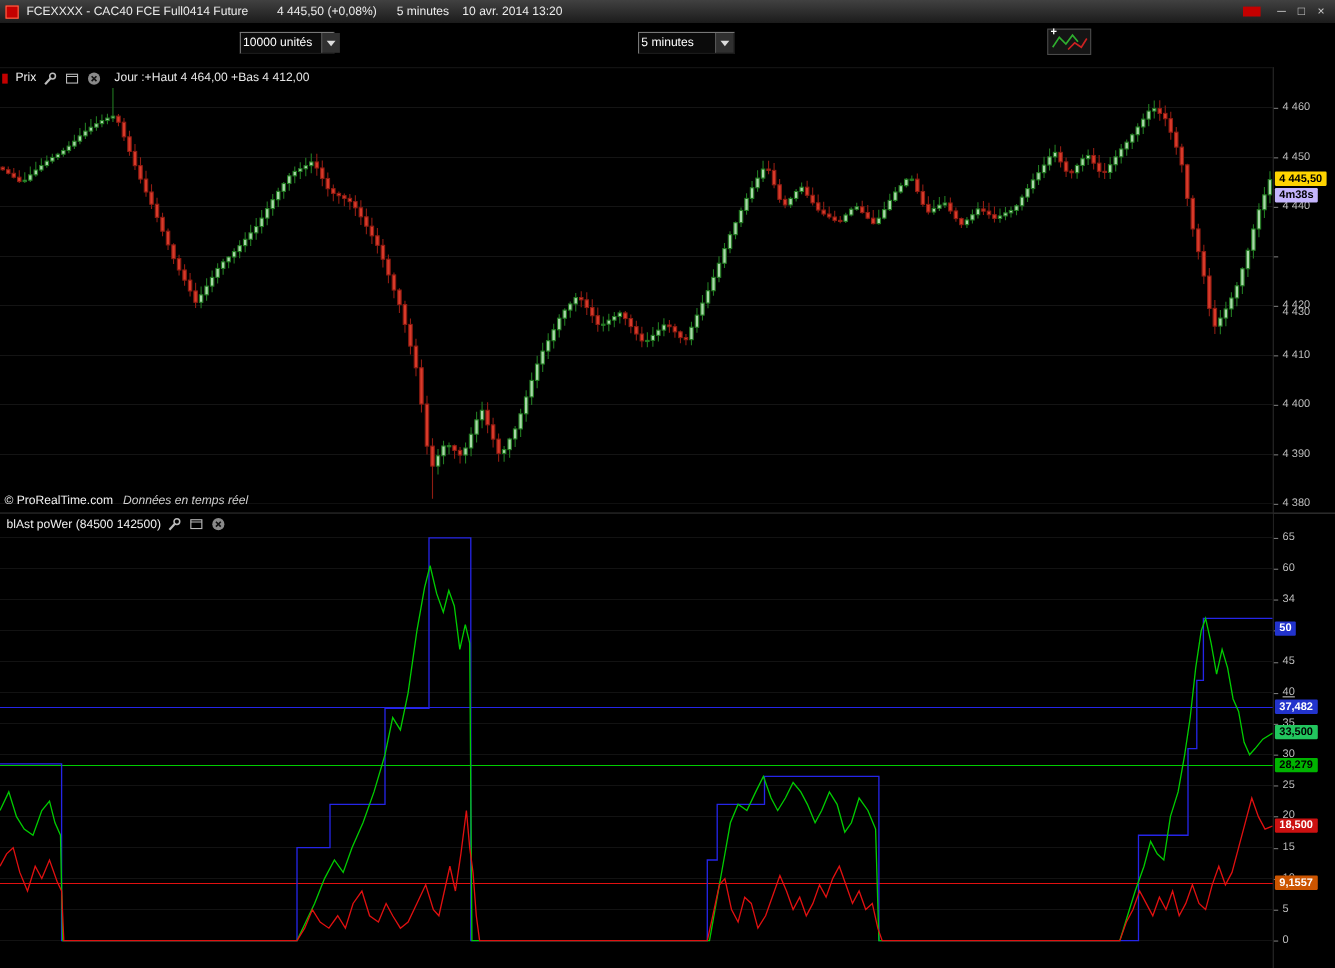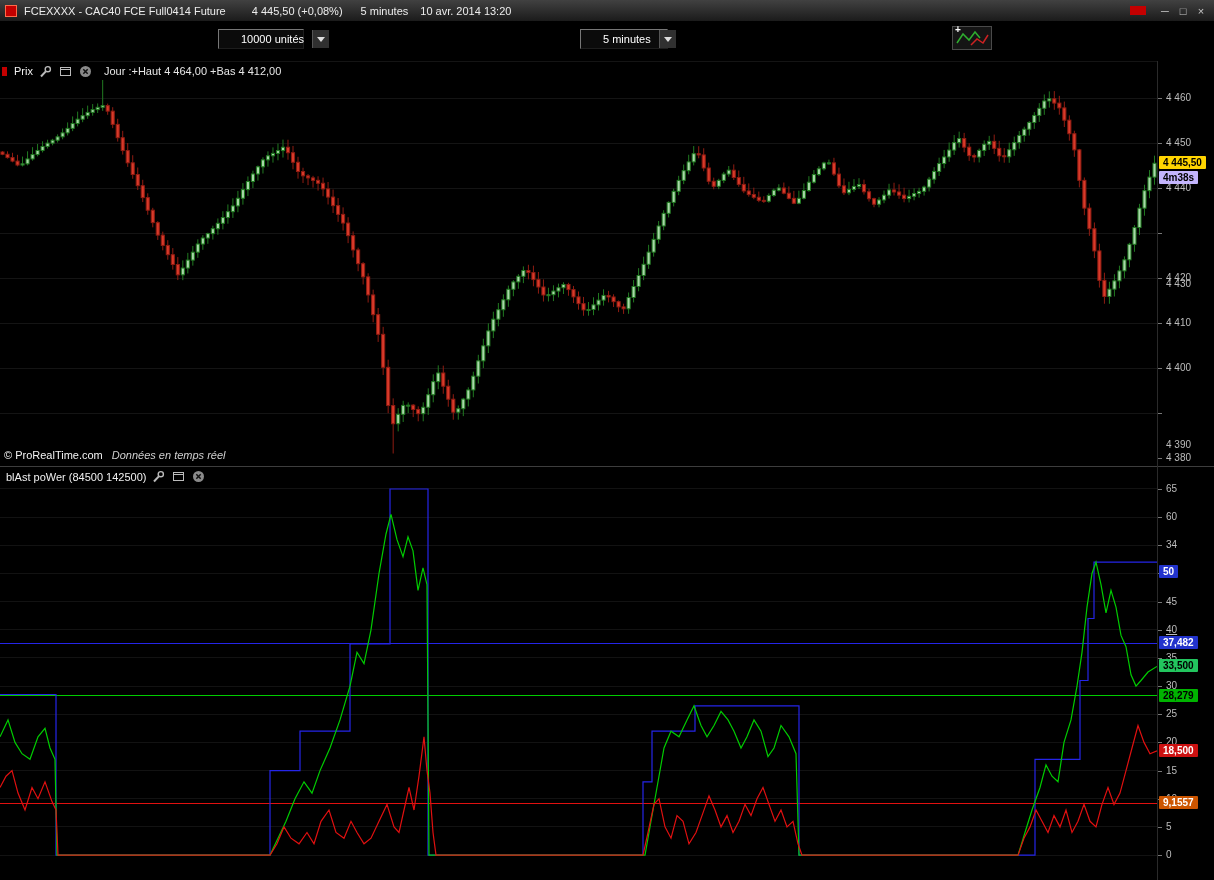--- a/index.html
+++ b/index.html
@@ -9,21 +9,21 @@
   .titlebar{position:absolute;top:0;left:0;right:0;height:22px;background:linear-gradient(#414141,#1b1b1b);border-bottom:1px solid #000;display:flex;align-items:center;padding:0 5px;font-size:11px;color:#ececec}
   .app-icon{width:12px;height:12px;background:#c40000;border:1px solid #ff6a4a;margin-right:7px;flex:none}
   .tb-price{margin-left:26px}
   .tb-tf{margin-left:18px}
   .tb-dt{margin-left:12px}
   .tb-spacer{flex:1}
   .record-box{width:16px;height:9px;background:#c40000;margin-right:9px;flex:none}
   .winbtn{width:16px;text-align:center;color:#c8c8c8;font-size:11px;margin-left:2px;cursor:default}
 
   .toolbar{position:absolute;top:22px;left:0;right:0;height:39px;background:#000}
-  .dropdown{position:absolute;top:7px;height:20px;display:flex;align-items:center;background:#0b0b0b;border:1px solid #777;border-right-color:#1d1d1d;border-bottom-color:#1d1d1d;font-size:11px;color:#fff;padding-left:22px}
+  .dropdown{position:absolute;top:7px;height:20px;display:flex;align-items:center;background:#0b0b0b;border:1px solid #777;border-right-color:#1d1d1d;border-bottom-color:#1d1d1d;font-size:11px;color:#fff;padding-left:2px}
   .dd-label{flex:1;white-space:nowrap}
   .dd-arrow{width:17px;height:100%;margin-left:8px;background:#303030;border-left:1px solid #555;display:flex;align-items:center;justify-content:center;flex:none}
   .dd-arrow i{width:0;height:0;border-left:4px solid transparent;border-right:4px solid transparent;border-top:5px solid #ddd}
   .dd-units{left:218px;width:86px}
   .dd-tf{left:580px;width:88px}
   .chart-style-btn{position:absolute;left:952px;top:4px;width:40px;height:24px;background:#151515;border:1px solid #4a4a4a}
   .chart-style-btn .plus{position:absolute;left:2px;top:-3px;color:#fff;font-size:10px;font-weight:bold}
 
   .panel-header{position:absolute;left:0;width:1157px;height:19px;display:flex;align-items:center;gap:5px;font-size:11px;color:#f0f0f0;background:#000;padding-left:2px}
   #price-header{top:61px;border-top:1px solid #141414}
@@ -650,21 +650,21 @@
     <div class="axis-label" style="top: 102px;">4 440</div>
     <div class="tick" style="top: 153px;"></div>
     <div class="axis-label" style="top: 158px; margin-top: 40px;">4 430</div>
     <div class="tick" style="top: 198px;"></div>
     <div class="axis-label" style="top: 192px;">4 420</div>
     <div class="tick" style="top: 243px;"></div>
     <div class="axis-label" style="top: 237px;">4 410</div>
     <div class="tick" style="top: 288px;"></div>
     <div class="axis-label" style="top: 282px;">4 400</div>
     <div class="tick" style="top: 333px;"></div>
-    <div class="axis-label" style="top: 327px; margin-top: 32px;">4 390</div>
+    <div class="axis-label" style="top: 327px;">4 390</div>
     <div class="tick" style="top: 378px;"></div>
     <div class="axis-label" style="top: 372px;">4 380</div>
     <div class="badge" style="top: 76.25px; background: rgb(255, 212, 0); color: rgb(0, 0, 0);">4 445,50</div>
     <div class="badge" style="top: 90.65px; background: #c4b5fd; color: rgb(0, 0, 0);">4m38s</div>
   </div>
 <div class="axis" id="ind-axis">
     <div class="tick" style="top: 1.97123px;"></div>
     <div class="axis-label" style="top: -4.02877px;">65</div>
     <div class="tick" style="top: 30.1317px;"></div>
     <div class="axis-label" style="top: 24.1317px;">60</div>

